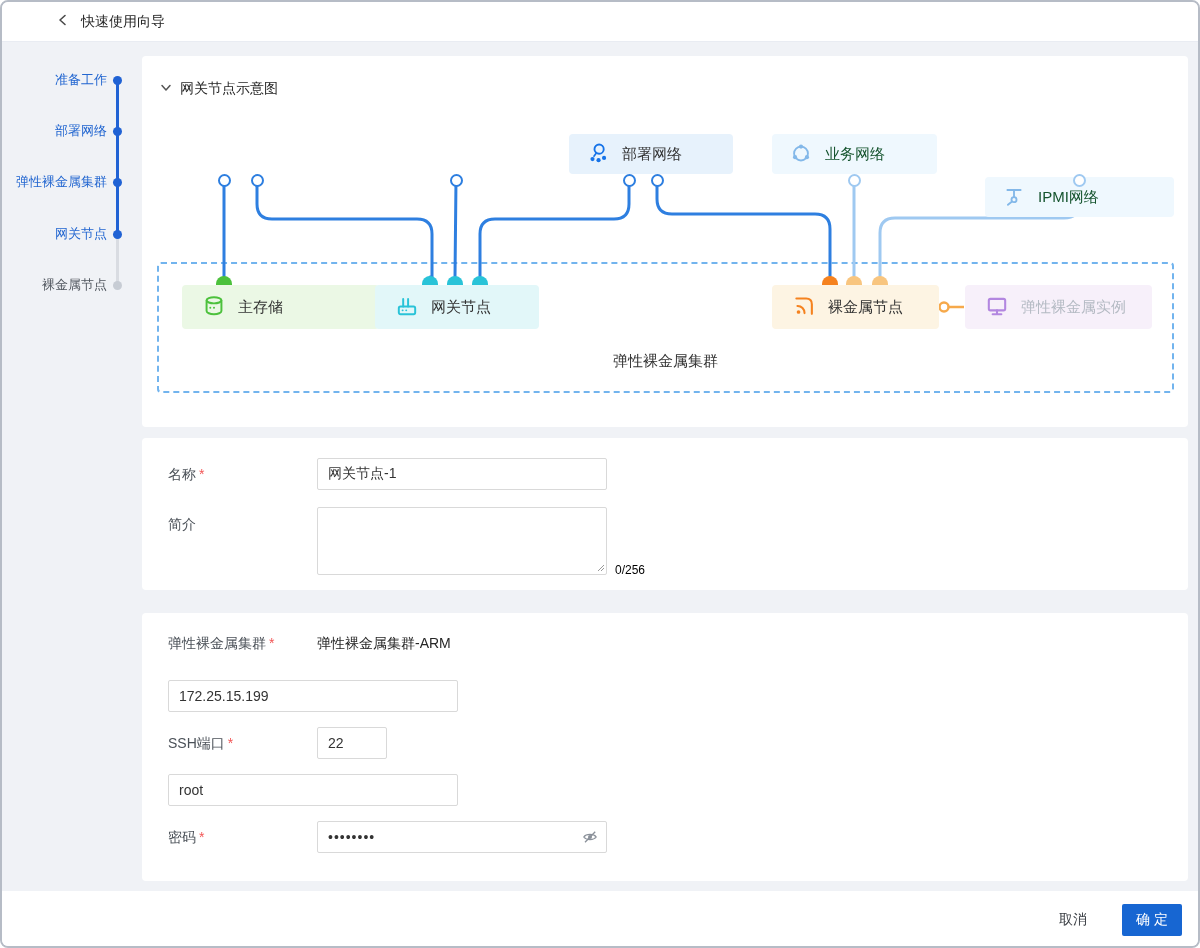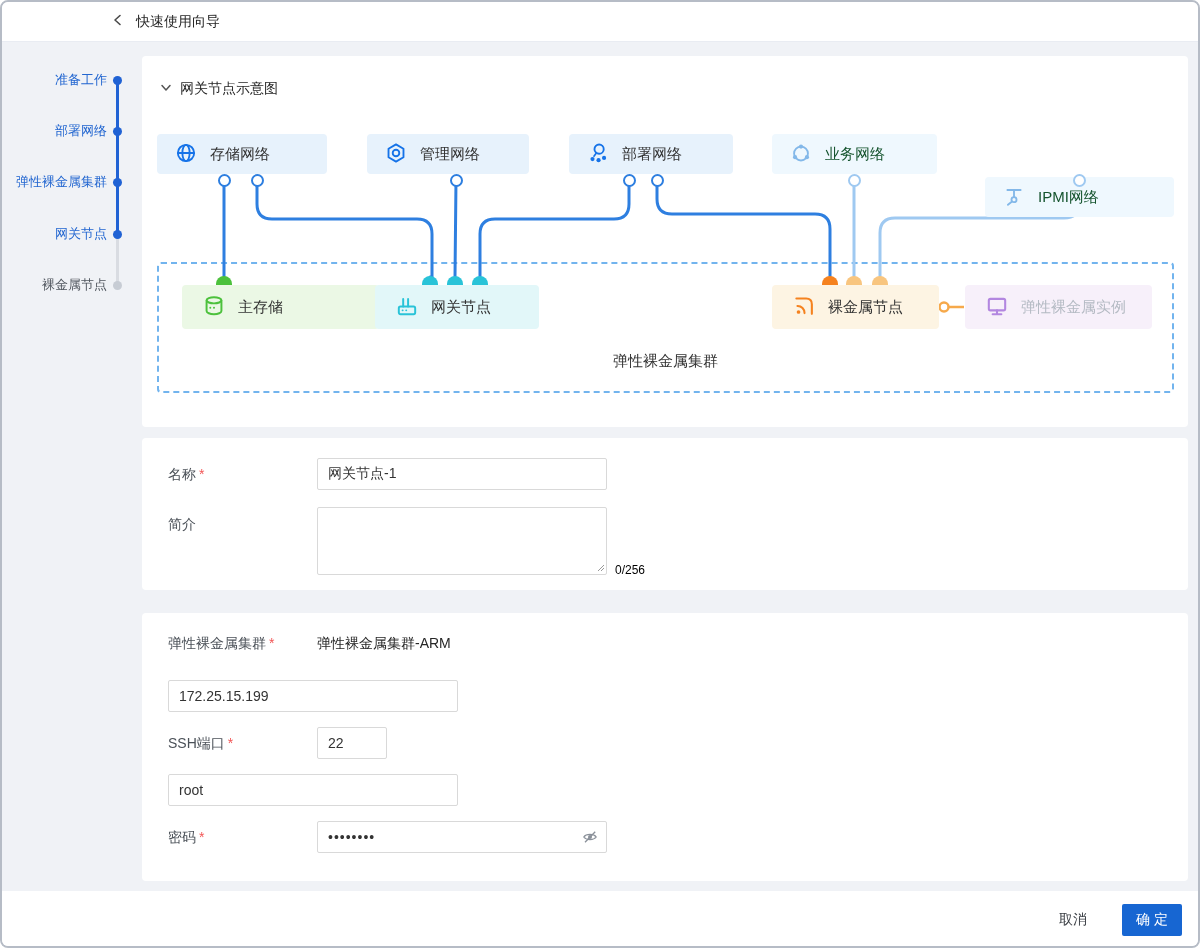--- a/index.html
+++ b/index.html
@@ -1,20 +1,20 @@
 <!DOCTYPE html>
 <html><head>
 <meta charset="utf-8">
 <style>
   * { margin:0; padding:0; box-sizing:border-box; }
   html,body { width:1200px; height:948px; font-family:"Liberation Sans","DejaVu Sans",sans-serif; }
   .frame { position:relative; width:1200px; height:948px; background:#f0f2f6; border:2px solid #b6bcc6; border-radius:8px; overflow:hidden; }
 
   
-  .header { height:40px; background:#fff; border-bottom:1px solid #e9ecf2; display:flex; align-items:center; padding-left:109px; }
+  .header { height:40px; background:#fff; border-bottom:1px solid #e9ecf2; display:flex; align-items:center; padding-left:54px; }
   .back-btn { display:flex; align-items:center; cursor:pointer; margin-right:11px; }
   .hdr-title { font-size:14px; font-weight:500; color:#262626; }
 
   
   .body { position:relative; height:849px; }
 
   
   .stepper { position:absolute; left:0; top:0; width:130px; height:100%; }
   .step-line { position:absolute; left:114px; width:3px; }
   .step-line.blue { top:38px; height:154px; background:#2062d4; }
@@ -148,39 +148,20 @@
         <g fill="none" stroke="#9fc9f1" stroke-width="3" stroke-linecap="round">
           <path d="M712 124 V221"></path>
           <path d="M937 124 V147 Q937 162 922 162 H753 Q738 162 738 177 V221"></path>
         </g>
         <g>
           <line x1="807" y1="251" x2="822" y2="251" stroke="#f6a94b" stroke-width="2.5"></line>
           <circle cx="802" cy="251" r="4.5" fill="#fff" stroke="#f6a94b" stroke-width="2.5"></circle>
         </g>
       </svg>
 
-      <div class="net active n1">
-        <span>
-          <svg width="22" height="22" viewBox="0 0 20 20" fill="none" stroke="#1673e8" stroke-width="1.7">
-              <circle cx="10" cy="10" r="7.4"></circle>
-              <ellipse cx="10" cy="10" rx="3.3" ry="7.4"></ellipse>
-              <line x1="2.6" y1="10" x2="17.4" y2="10"></line>
-            </svg>
-        </span>
-        <span>存储网络</span>
-      </div>
-      <div class="net active n2">
-        <span>
-          <svg width="22" height="22" viewBox="0 0 20 20" fill="none" stroke="#1673e8" stroke-width="1.7" stroke-linejoin="round">
-              <polygon points="10,2.2 16.8,6.1 16.8,13.9 10,17.8 3.2,13.9 3.2,6.1"></polygon>
-              <circle cx="10" cy="10" r="3"></circle>
-            </svg>
-        </span>
-        <span>管理网络</span>
-      </div>
       <div class="net active n3">
         <span>
           <svg width="22" height="22" viewBox="0 0 20 20">
               <circle cx="11" cy="6.5" r="4.2" fill="none" stroke="#1673e8" stroke-width="1.7"></circle>
               <line x1="8.5" y1="10" x2="6" y2="13.5" stroke="#1673e8" stroke-width="1.5"></line>
               <circle cx="5" cy="15.5" r="1.9" fill="#1673e8"></circle>
               <circle cx="10.5" cy="16.5" r="1.9" fill="#1673e8"></circle>
               <circle cx="15.5" cy="14.5" r="1.9" fill="#1673e8"></circle>
             </svg>
         </span>

